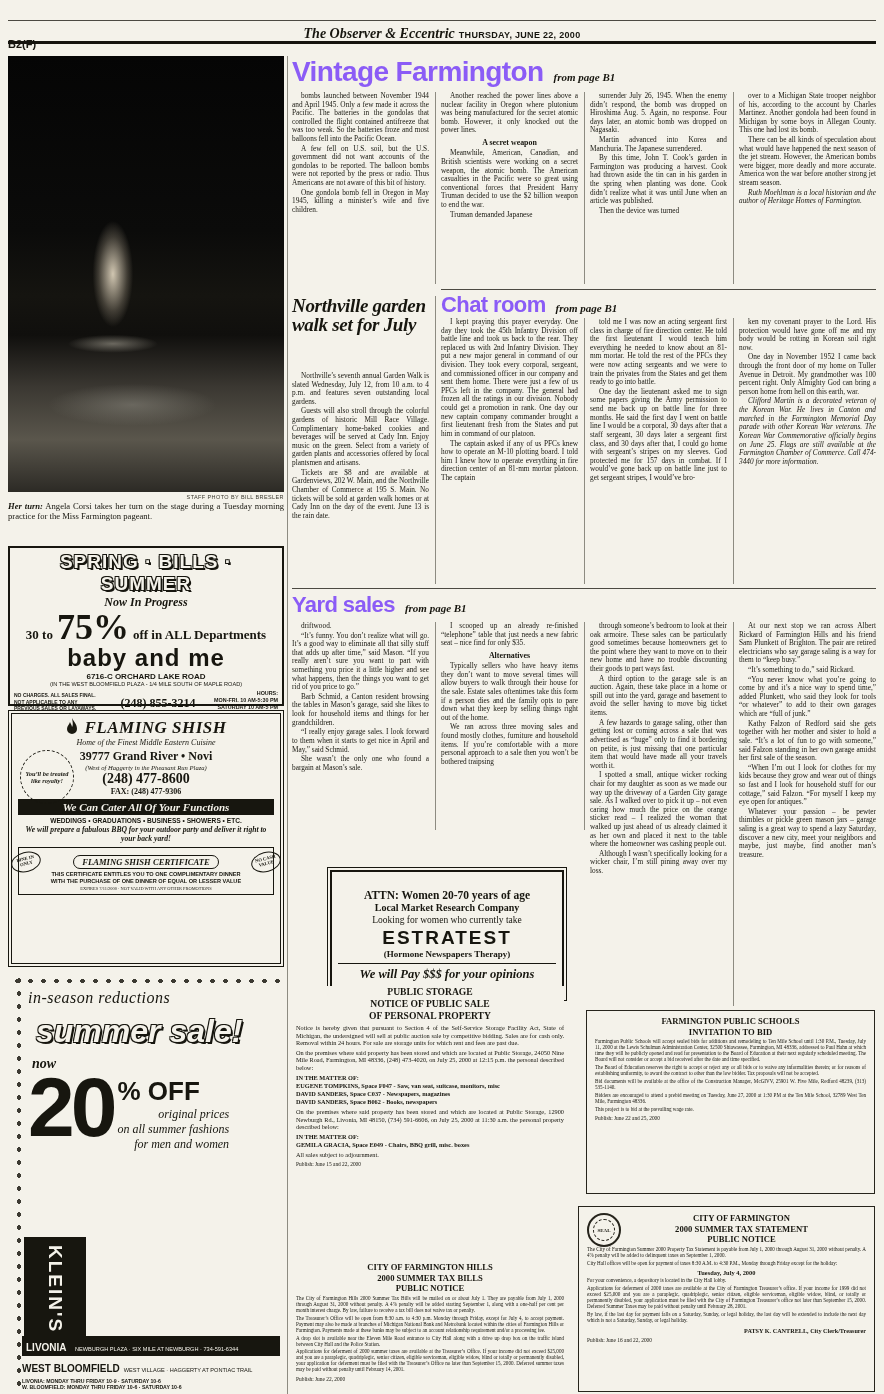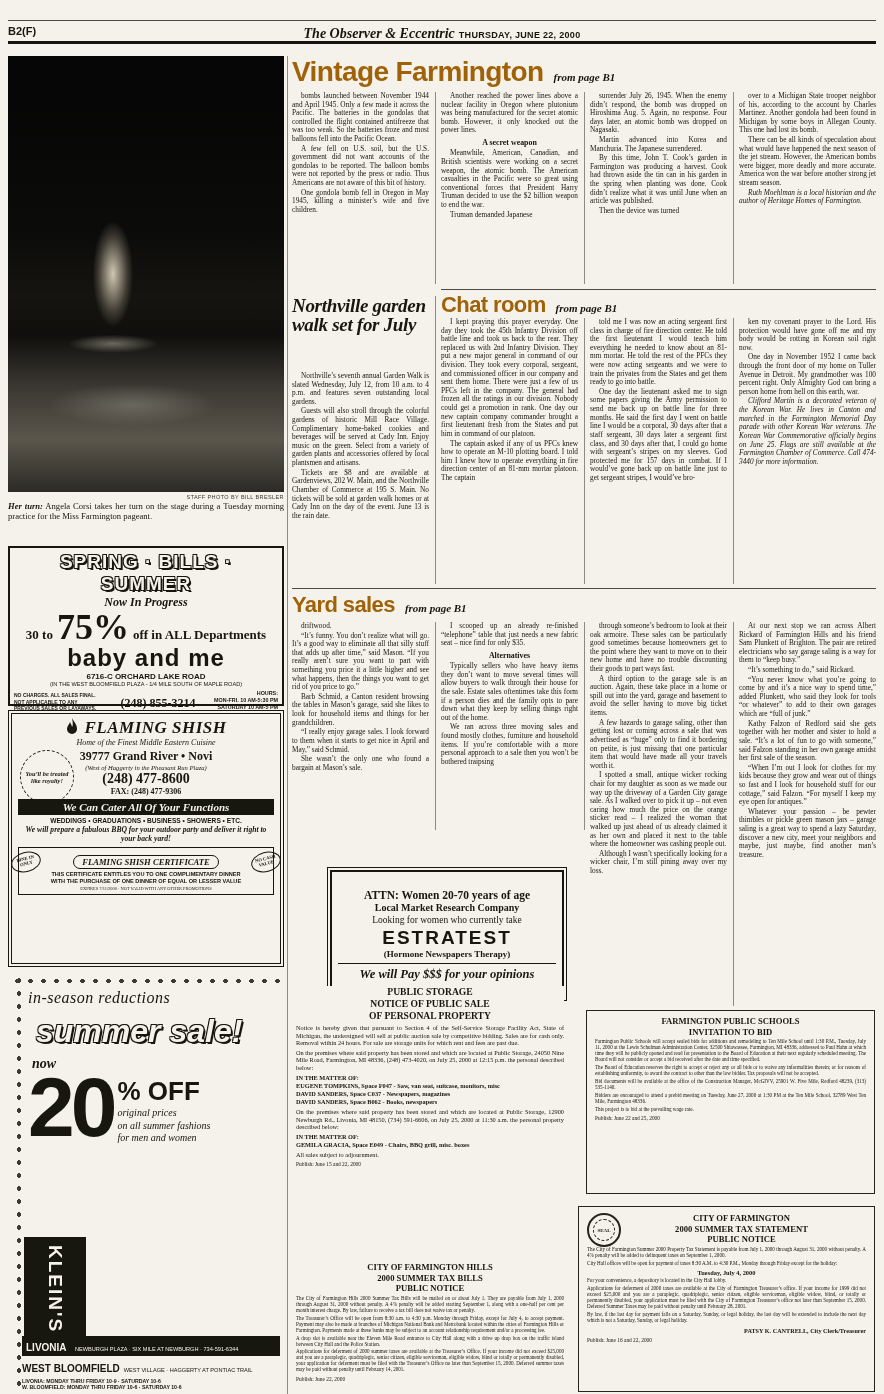--- a/index.html
+++ b/index.html
@@ -22,21 +22,21 @@
     background:
       radial-gradient(ellipse 26px 68px at 38% 50%, rgba(219,208,186,.95), rgba(150,140,122,.35) 55%, rgba(0,0,0,0) 78%),
       radial-gradient(ellipse 60px 12px at 38% 66%, rgba(190,185,170,.5), rgba(0,0,0,0) 75%),
       radial-gradient(ellipse 120px 30px at 45% 80%, rgba(150,148,138,.45), rgba(0,0,0,0) 70%),
       linear-gradient(to bottom,#050505 0%,#0b0b0a 40%,#151410 55%,#100f0d 64%,#3b3832 76%,#5a564c 88%,#2c2a25 100%);}
   .photo-credit{font-family:"Liberation Sans",sans-serif;font-size:5.5px;letter-spacing:.4px;text-align:right;color:#3a382f;}
   .caption{font-size:8.6px;line-height:1.2;text-align:justify;}
   .caption b{font-style:italic;}
 
   
-  .display-head{font-family:"Liberation Sans",sans-serif;font-weight:bold;letter-spacing:-.6px;color:#a16207;}
+  .display-head{font-family:"Liberation Sans",sans-serif;font-weight:bold;letter-spacing:-.6px;color:#8b5cf6;}
   .fromtag{font-style:italic;font-weight:bold;font-size:11px;margin-left:6px;}
   .col{position:absolute;width:137px;overflow:hidden;}
   .col p{font-size:7.3px;line-height:1.18;text-align:justify;text-indent:9px;margin-bottom:1px;}
   .col p.subhead{text-indent:0;text-align:center;font-weight:bold;font-size:7.9px;margin:3px 0 2px;}
   .col p.tagline{font-style:italic;}
   .northville-head{font-style:italic;font-weight:bold;font-size:19px;line-height:1.02;letter-spacing:-.3px;}
 
   
   .adbox{position:absolute;background:#f4f2ea;}
   .outline-text{color:#f4f2ea;text-shadow:-1px -1px 0 #17160f,1px -1px 0 #17160f,-1px 1px 0 #17160f,1px 1px 0 #17160f,2px 2px 0 #17160f;}
@@ -82,21 +82,21 @@
       background-image:radial-gradient(circle 2.2px,#3c3a32 96%,rgba(0,0,0,0) 100%);background-size:14px 13px;background-position:4px 3px;}
   .kl-orn-top{position:absolute;left:0;top:0;width:100%;height:12px;
       background-image:radial-gradient(circle 2.2px,#3c3a32 96%,rgba(0,0,0,0) 100%);background-size:13px 12px;background-position:3px 4px;}
   .kl-header{font-style:italic;font-size:16px;letter-spacing:.5px;margin-top:4px;}
   .kl-title{font-family:"Liberation Sans",sans-serif;font-weight:bold;font-style:italic;font-size:32px;margin:6px 0 0 8px;}
   .kl-now{font-style:italic;font-weight:bold;font-size:14px;margin:6px 0 0 4px;}
   .kl-offwrap{display:flex;align-items:flex-start;}
   .kl-big{font-family:"Liberation Sans",sans-serif;font-weight:bold;font-size:84px;line-height:.85;letter-spacing:-4px;}
   .kl-right{margin:6px 0 0 4px;}
   .kl-pct{font-family:"Liberation Sans",sans-serif;font-weight:bold;font-size:26px;line-height:1;}
-  .kl-desc{font-style:italic;font-size:10px;line-height:1.25;margin-top:3px;}
+  .kl-desc{font-style:italic;font-size:12px;line-height:1.25;margin-top:3px;text-align:right;}
   .kl-brand{position:absolute;left:16px;top:266px;width:62px;height:104px;background:#17160f;color:#f4f2ea;
             display:flex;align-items:center;justify-content:center;font-family:"Liberation Sans",sans-serif;
             font-weight:bold;font-size:19px;writing-mode:vertical-rl;letter-spacing:2px;}
   .kl-stores{position:absolute;left:14px;right:4px;bottom:3px;}
   .kl-bar{background:#17160f;color:#f4f2ea;font-family:"Liberation Sans",sans-serif;padding:1px 4px;margin-top:2px;}
   .kl-city{font-weight:bold;font-size:10px;display:inline;} .kl-addr{font-size:5.6px;display:inline;margin-left:4px;}
   .kl-city2{font-weight:bold;font-size:10px;font-family:"Liberation Sans",sans-serif;}
   .kl-addr2{font-size:5.6px;font-family:"Liberation Sans",sans-serif;}
   .kl-hours{font-family:"Liberation Sans",sans-serif;font-weight:bold;font-size:5.2px;line-height:1.3;margin-top:2px;}
 
@@ -127,21 +127,21 @@
              display:flex;align-items:center;justify-content:center;}
   .holiday{text-align:center;font-weight:bold;font-size:6.4px;margin-top:2.5px;}
   .signature{text-align:right;font-weight:bold;font-size:6.2px;margin-top:3px;}
 </style>
 </head>
 <body>
 
 <div id="page">
 
   <div class="hrule" style="left:8px;top:20px;width:868px;"></div>
-  <div class="abs pagenum" style="left:8px;top:25px;">B2(F)</div>
+  <div class="abs pagenum" style="left:8px;top:38px;">B2(F)</div>
   <div class="abs masthead" style="left:0;top:24px;">
     <span class="mast-title">The Observer &amp; Eccentric</span>
     <span class="mast-date">THURSDAY, JUNE 22, 2000</span>
   </div>
   <div class="thickrule" style="left:8px;top:41px;width:868px;height:2.5px;"></div>
 
   <div id="photo" class="abs"></div>
   <div class="abs photo-credit" style="left:8px;top:494px;width:276px;">STAFF PHOTO BY BILL BRESLER</div>
   <div class="abs caption" style="left:8px;top:501px;width:276px;">
     <b>Her turn:</b>

